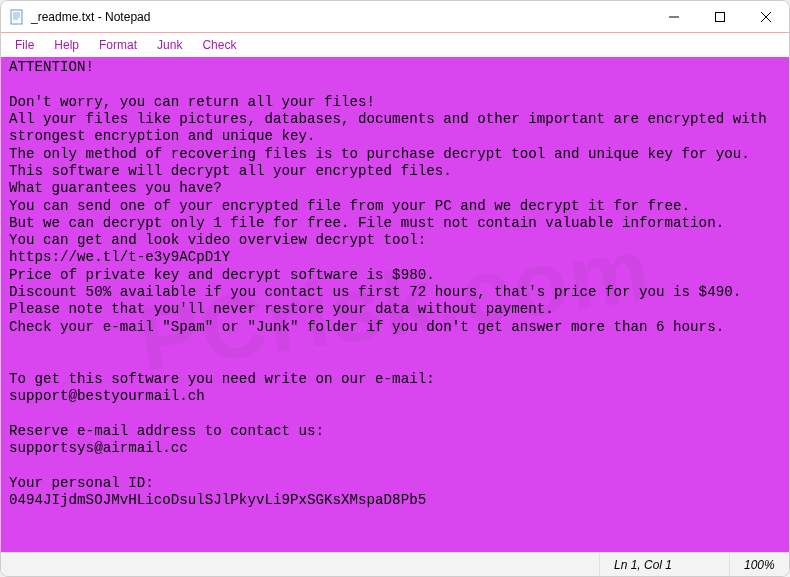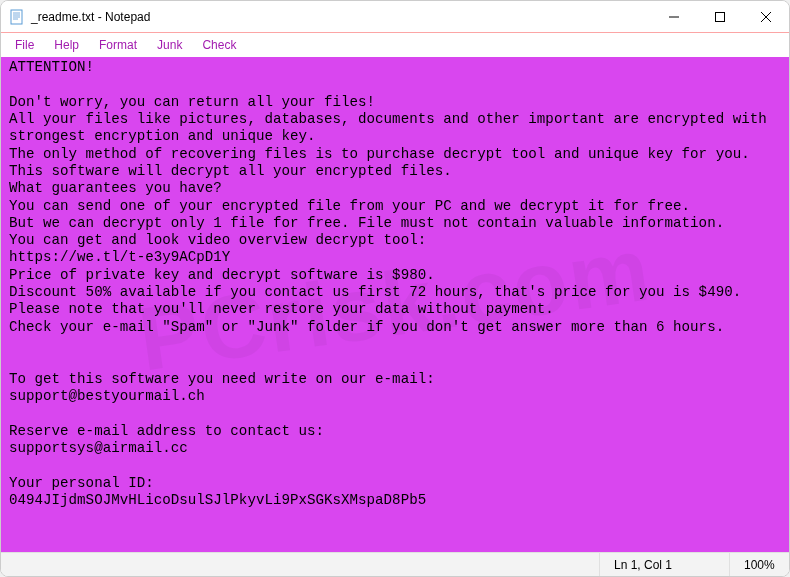--- a/index.html
+++ b/index.html
@@ -104,20 +104,21 @@
       border-top: 1px solid #e0e0e0;
       font-size: 12px;
       color: #000;
     }
     .status-cell {
       padding: 0 14px;
       border-left: 1px solid #e0e0e0;
       height: 100%;
       display: flex;
       align-items: center;
+      font-style: italic;
     }
     .status-spacer {
       flex: 1;
     }
   </style>
 </head>
 <body>
 
 <div class="window">
 

